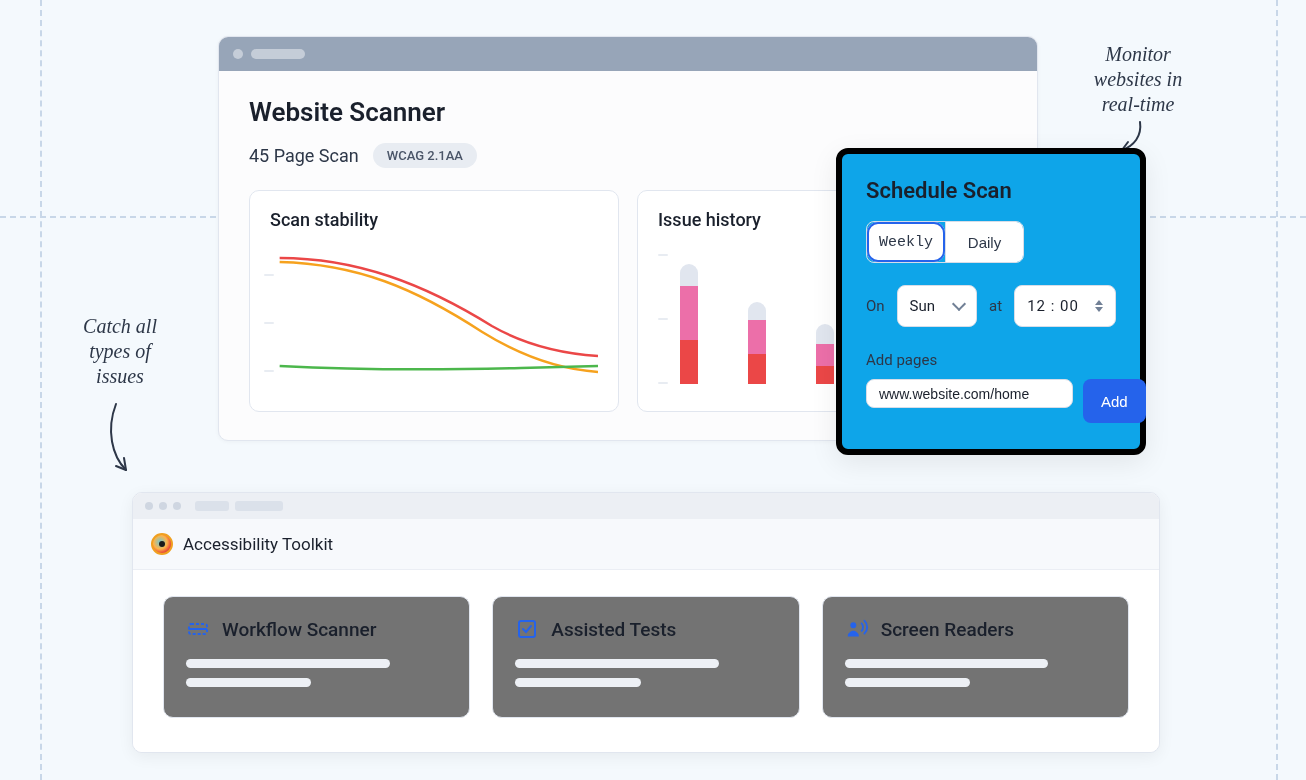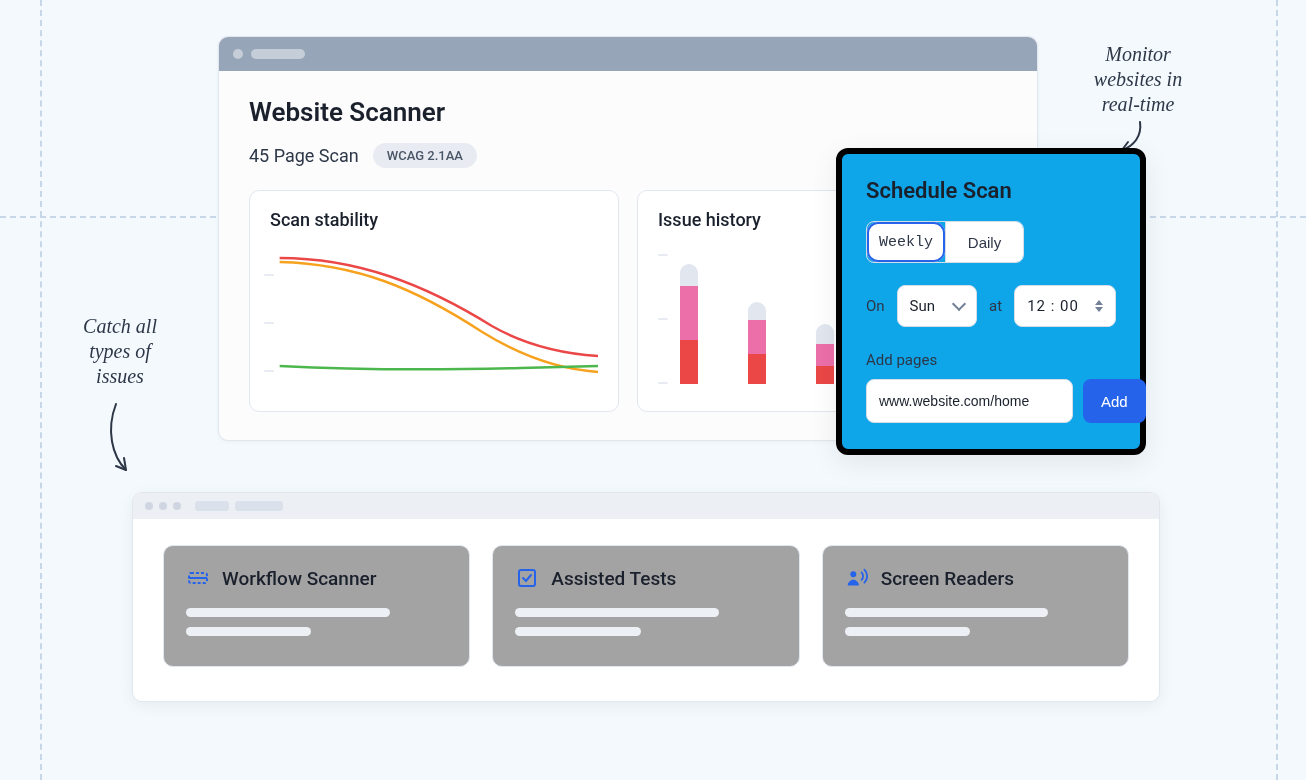--- a/index.html
+++ b/index.html
@@ -248,21 +248,21 @@
       display: block;
     }
     .add-row {
       display: flex;
       gap: 10px;
     }
     .url-input {
       flex: 1;
       border: 1px solid #d7dde8;
       border-radius: 8px;
-      height: 44px;
+      height: 29px;
       padding: 0 12px;
       font-size: 14px;
       color: #1a202c;
       background: #fff;
     }
     .add-btn {
       background: #2563eb;
       color: #fff;
       border: none;
       border-radius: 8px;
@@ -328,21 +328,21 @@
       padding: 26px 30px 34px;
       display: flex;
       gap: 22px;
       background: #fff;
     }
     .tool-card {
       flex: 1;
       border: 1px solid #e1e6ef;
       border-radius: 10px;
       padding: 20px 22px;
-      background: #a3a3a3;
+      background: #737373;
     }
     .tool-head {
       display: flex;
       align-items: center;
       gap: 12px;
       margin-bottom: 18px;
     }
     .tool-title {
       font-size: 19px;
       font-weight: 500;
@@ -469,20 +469,24 @@
 </div>
 
 <div class="toolkit-window">
   <div class="toolkit-titlebar">
     <div class="tk-dot"></div>
     <div class="tk-dot"></div>
     <div class="tk-dot"></div>
     <div class="tk-bar1"></div>
     <div class="tk-bar2"></div>
   </div>
+  <div class="toolkit-header">
+    <div class="tk-logo"></div>
+    <div class="toolkit-name">Accessibility Toolkit</div>
+  </div>
   <div class="toolkit-body">
     <div class="tool-card">
       <div class="tool-head">
         <div class="tool-icon">
           <svg width="24" height="24" viewBox="0 0 24 24">
               <rect x="3" y="7" width="18" height="10" rx="2" fill="none" stroke="#2563eb" stroke-width="2" stroke-dasharray="3 2"></rect>
               <line x1="3" y1="12" x2="21" y2="12" stroke="#2563eb" stroke-width="2"></line>
             </svg>
         </div>
         <div class="tool-title">Workflow Scanner</div>

